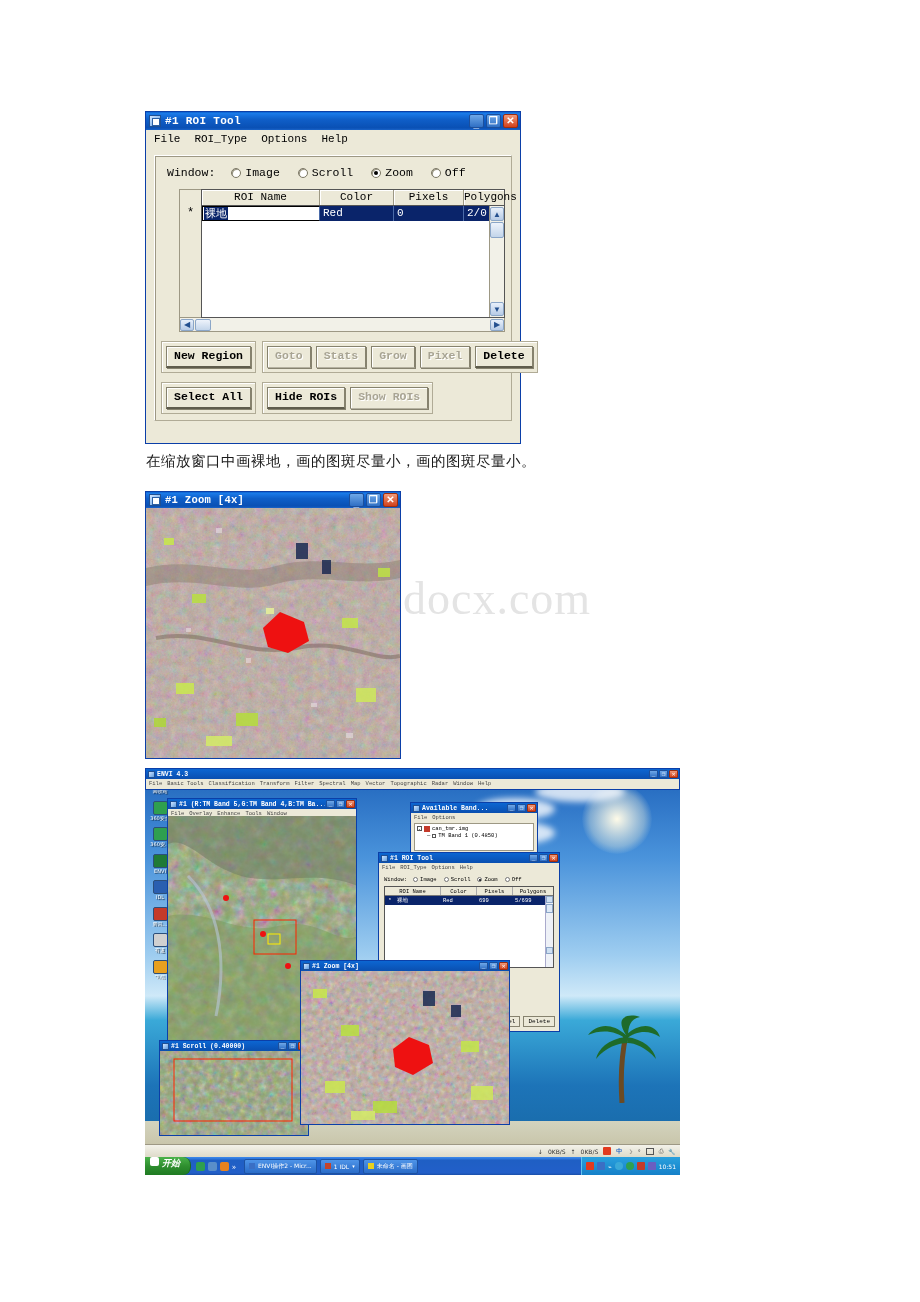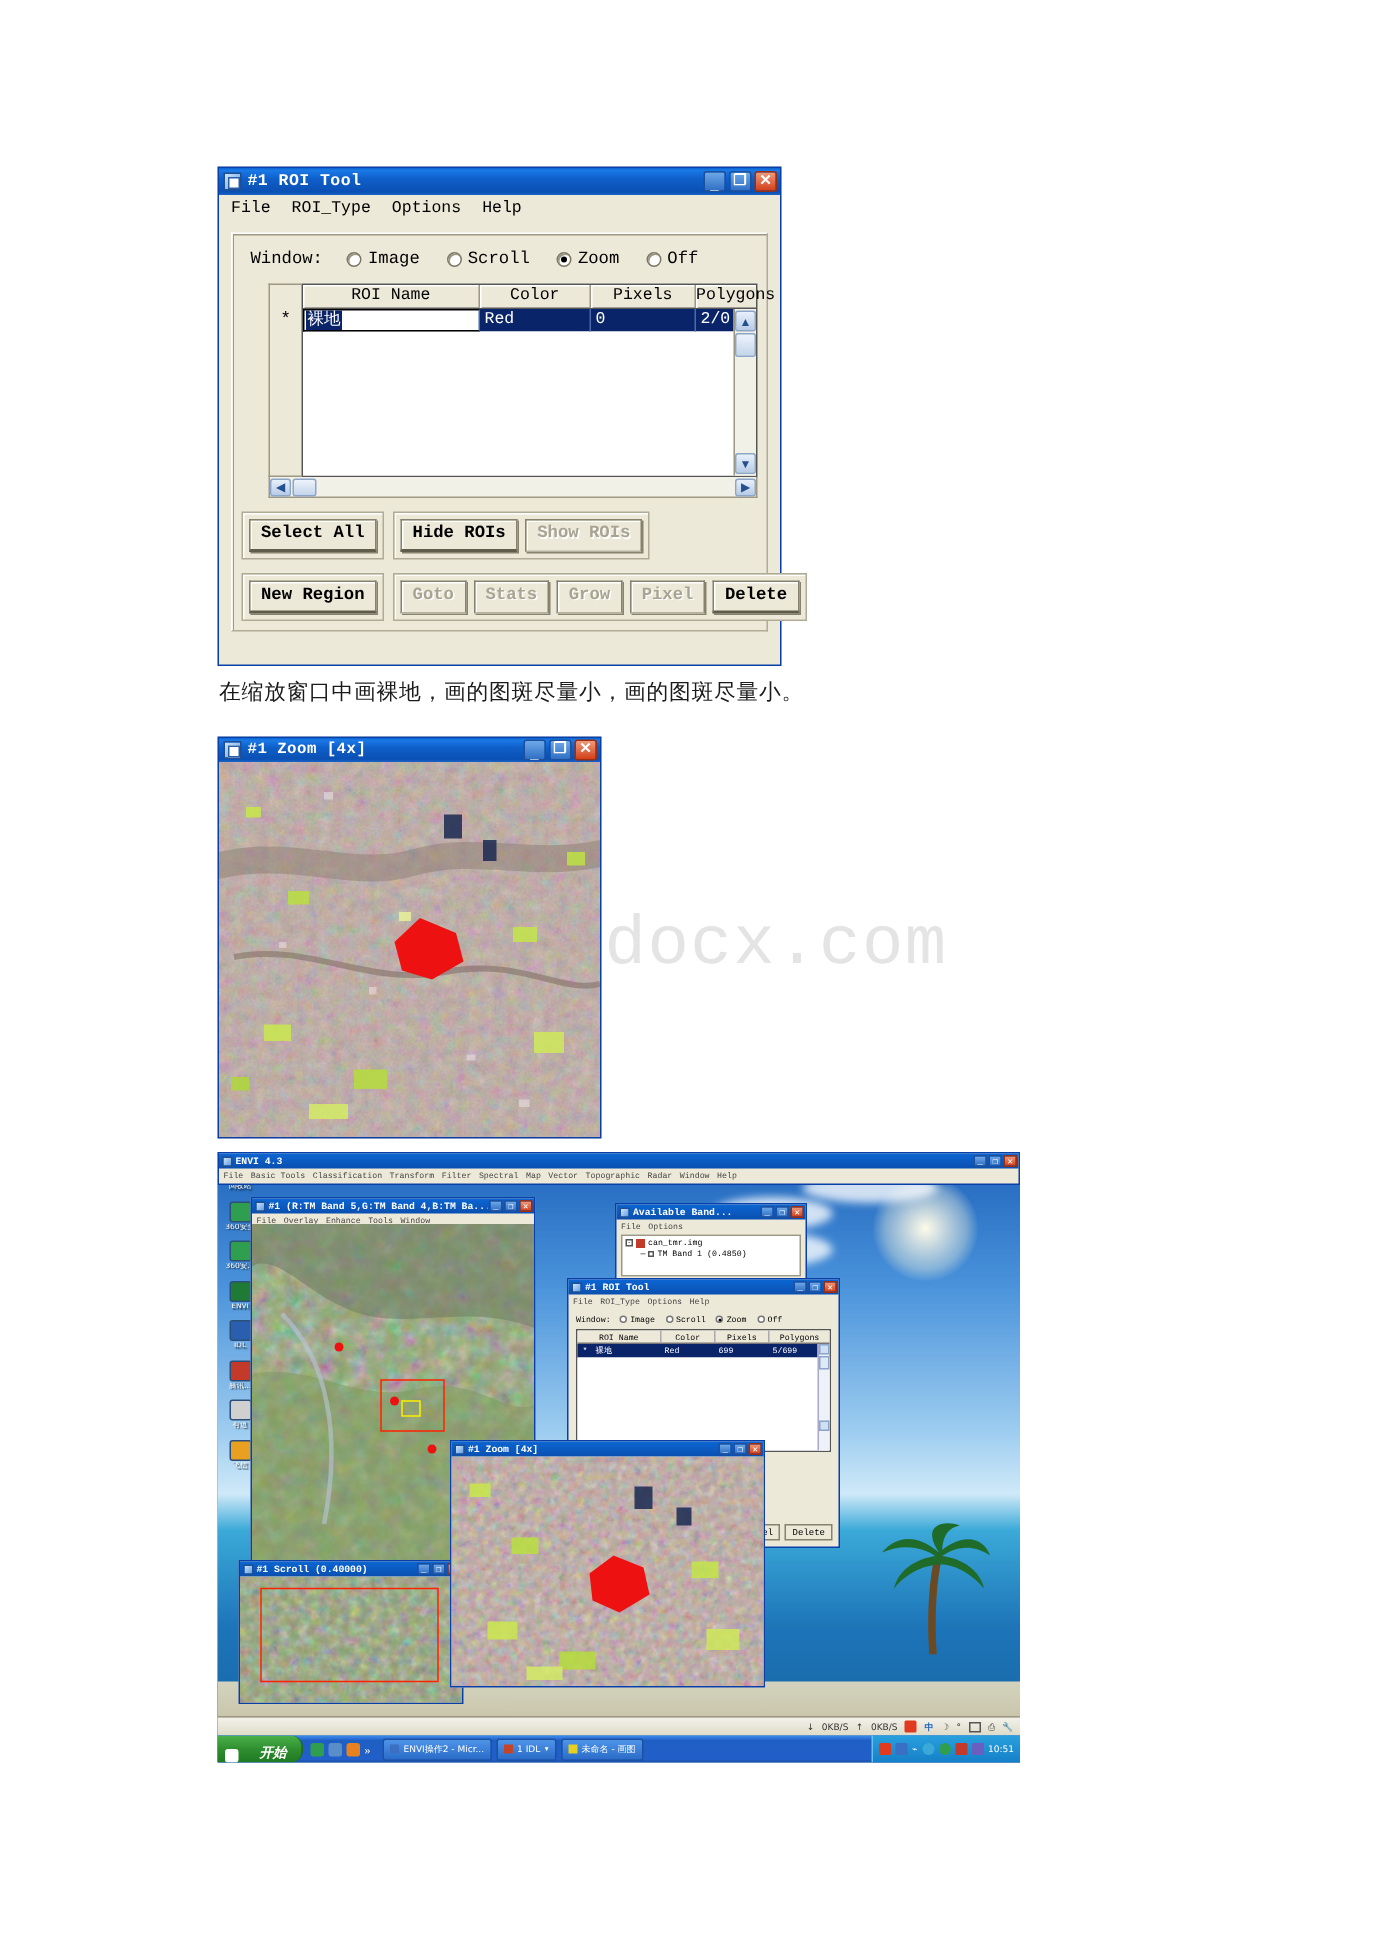--- a/index.html
+++ b/index.html
@@ -132,22 +132,22 @@
   }
 
   
   #zoomwin { left:145px; top:491px; width:256px; height:268px; border:1px solid #0b3fa8; }
   #zoomwin .xptitle { height:16px; font-size:10.5px; }
   .satimg { width:100%; height:250px; position:relative; overflow:hidden;
             background:#b99f98; }
 
   
   .watermark {
-    position:absolute; left:403px; top:604px;
-    font-family:Liberation Mono, monospace; font-size:46px; color:#e4e4e4;
+    position:absolute; left:403px; top:572px;
+    font-family:Liberation Serif, serif; font-size:46px; color:#e4e4e4;
     letter-spacing:1px; z-index:1;
   }
 
   
   #desktop {
     position:absolute; left:145px; top:768px; width:535px; height:407px;
     overflow:hidden; background:#3a78c2;
   }
   .sky { position:absolute; inset:0;
          background:linear-gradient(to bottom,#1e63bb 0%,#4a93db 22%,#9ecdf0 46%,#cfe9f8 56%,#3aa9d8 62%,#1d74b8 78%,#15649f 100%); }
@@ -182,21 +182,21 @@
 
   .taskbar {
     position:absolute; left:0; right:0; bottom:0; height:18px;
     background:linear-gradient(to bottom,#3f8beb 0%,#2f78dd 9%,#1f5fc4 18%,#225fc9 88%,#1a4fa8 100%);
     display:flex; align-items:center; z-index:20;
   }
   .startbtn {
     height:18px; padding:0 10px 0 5px;
     background:linear-gradient(to bottom,#4ab24a,#2f8f2f 50%,#1f7a22);
     border-right:1px solid #1c6b1c; color:#fff; font-family:"DejaVu Sans",sans-serif;
-    font-size:9px; font-weight:bold; font-style:italic; display:flex; align-items:flex-end; gap:14px;
+    font-size:9px; font-weight:bold; font-style:italic; display:flex; align-items:flex-start; gap:3px;
     border-radius:0 8px 8px 0;
   }
   .qlaunch { display:flex; align-items:center; gap:3px; padding:0 5px; }
   .qi { width:9px; height:9px; border-radius:2px; }
   .tasks { display:flex; gap:3px; align-items:center; padding-left:3px; flex:1; }
   .taskbtn {
     height:15px; background:linear-gradient(to bottom,#4e94e8,#2a6cc8);
     border:1px solid #1d52a2; border-radius:2px; color:#fff;
     font-family:"DejaVu Sans",sans-serif; font-size:6px; display:flex; align-items:center;
     gap:3px; padding:0 4px; max-width:116px; overflow:hidden; white-space:nowrap;
@@ -295,38 +295,38 @@
 
       <div class="hscroll">
         <span class="hbtn">◀</span>
         <span class="hthumb"></span>
         <span class="hspacer"></span>
         <span class="hbtn">▶</span>
       </div>
 
       <div class="btnrow">
         <div class="bgroup">
-          <span class="btn">Select All</span>
-        </div>
-        <div class="bgroup">
-          <span class="btn">Hide ROIs</span>
-          <span class="btn dis">Show ROIs</span>
-        </div>
-      </div>
-
-      <div class="btnrow">
-        <div class="bgroup">
           <span class="btn">New Region</span>
         </div>
         <div class="bgroup">
           <span class="btn dis">Goto</span>
           <span class="btn dis">Stats</span>
           <span class="btn dis">Grow</span>
           <span class="btn dis">Pixel</span>
           <span class="btn">Delete</span>
+        </div>
+      </div>
+
+      <div class="btnrow">
+        <div class="bgroup">
+          <span class="btn">Select All</span>
+        </div>
+        <div class="bgroup">
+          <span class="btn">Hide ROIs</span>
+          <span class="btn dis">Show ROIs</span>
         </div>
       </div>
 
     </div>
   </div>
 </div>
 
 <div class="caption">在缩放窗口中画裸地，画的图斑尽量小，画的图斑尽量小。</div>
 
 <div class="watermark">docx.com</div>

